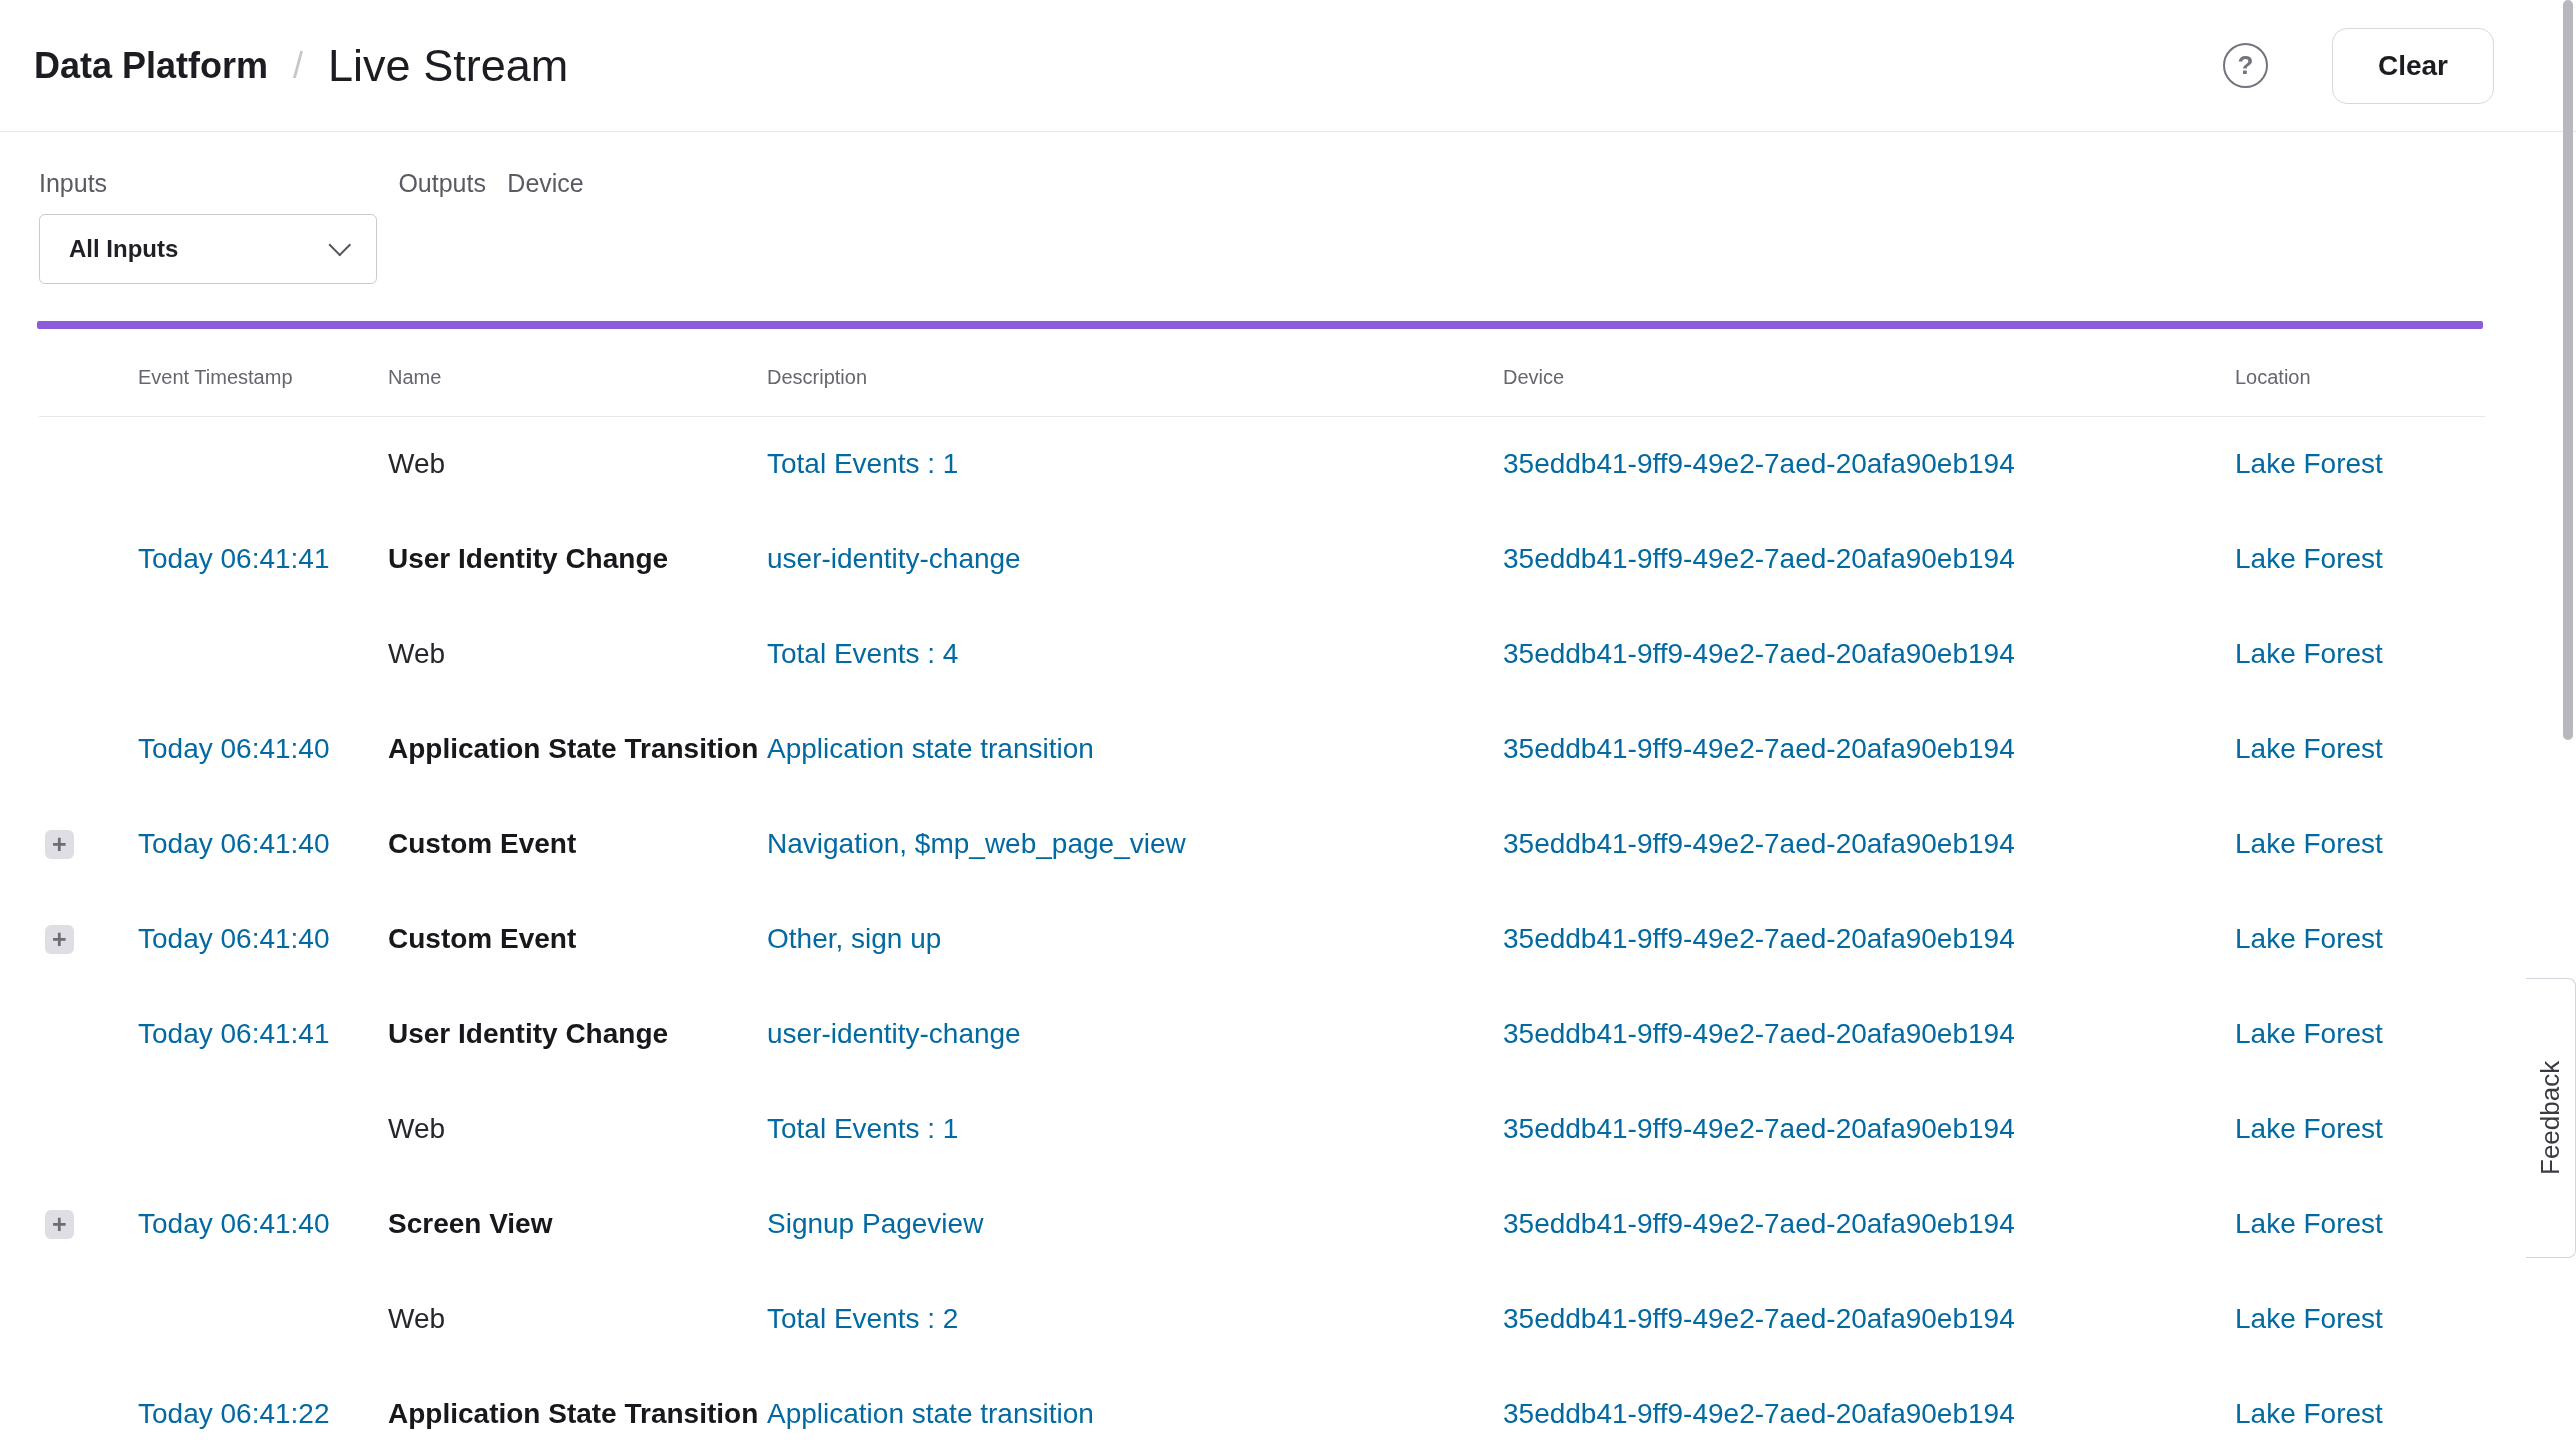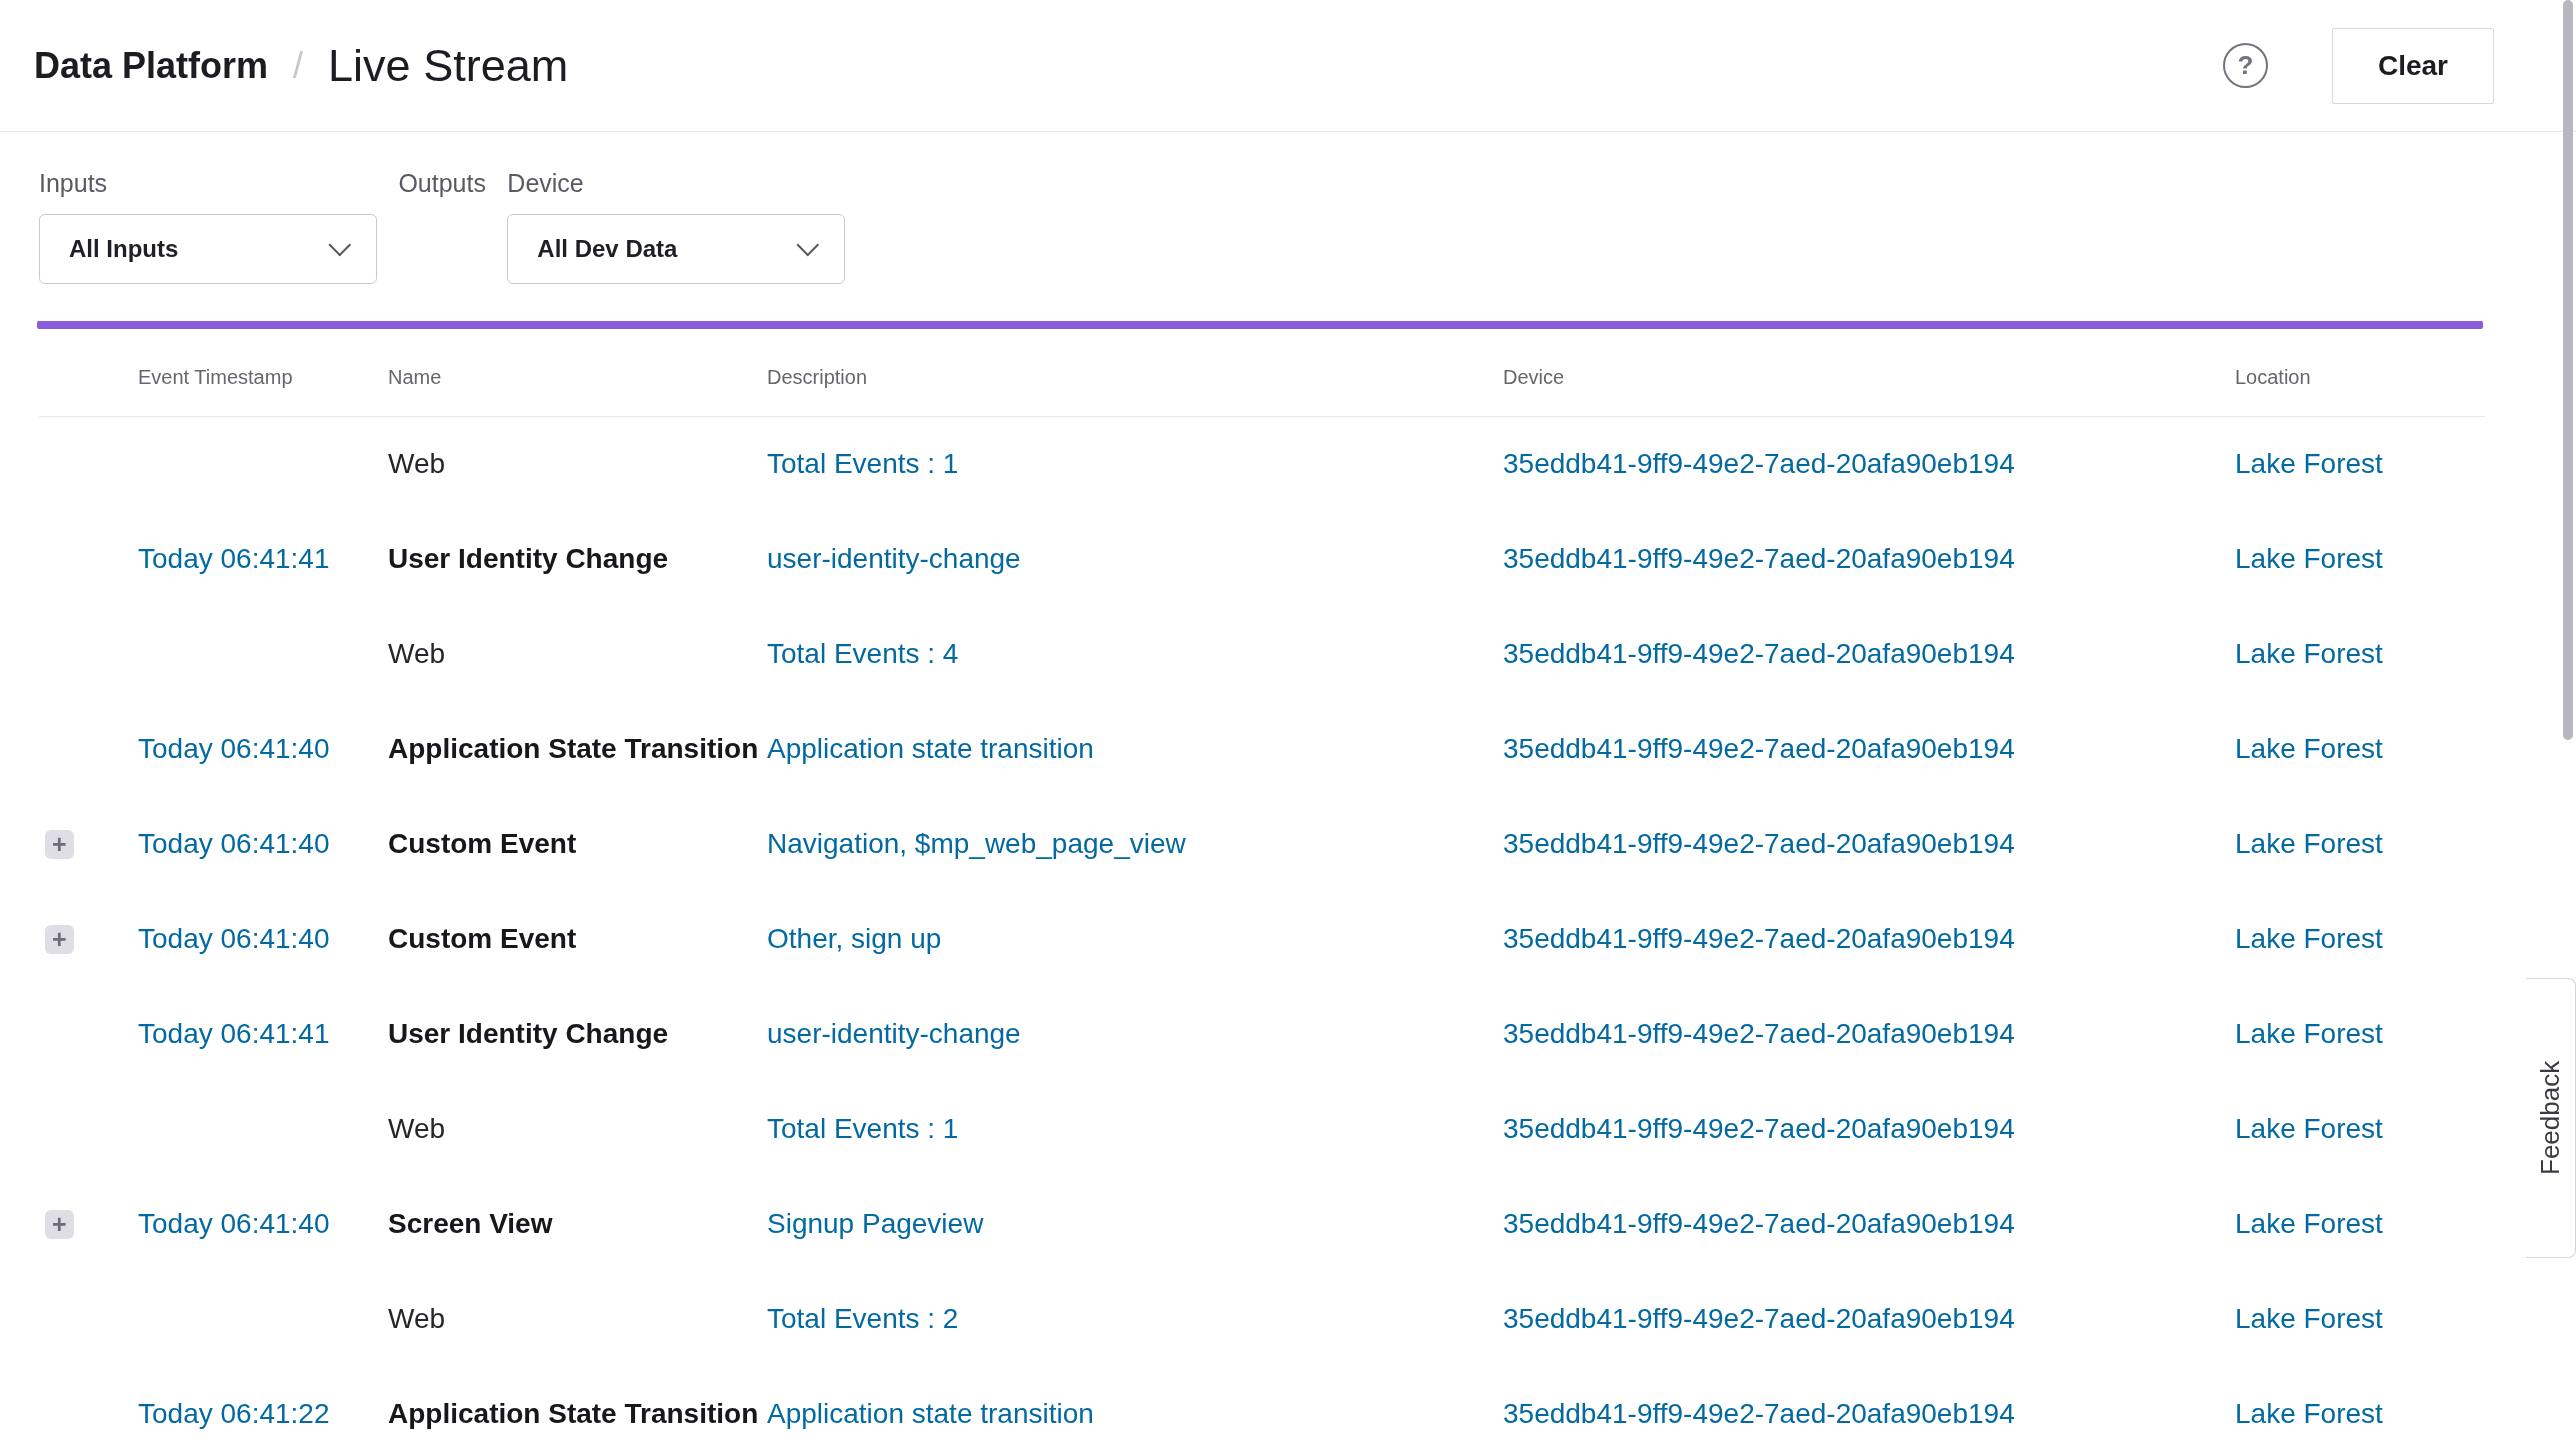--- a/index.html
+++ b/index.html
@@ -32,21 +32,21 @@
     display: flex; align-items: center; justify-content: center;
     font-size: 26px; font-weight: 700;
     margin-right: 64px;
     cursor: pointer;
   }
   .btn {
     height: 76px;
     padding: 0 45px;
     background: #ffffff;
     border: 1.9px solid #d8d8de;
-    border-radius: 2px;
+    border-radius: 15px;
     font-family: "Liberation Sans", sans-serif;
     font-size: 28px;
     font-weight: 700;
     color: #1c1c22;
     display: flex; align-items: center; gap: 17.5px;
     cursor: pointer;
   }
   .btn + .btn { margin-left: 19.4px; }
   .pause-glyph { display: inline-flex; gap: 7.8px; }
   .pause-glyph i { width: 7.8px; height: 26px; background: #1c1c22; display: block; border-radius: 1px; }
@@ -175,24 +175,20 @@
     <div class="select">
       <span>All Inputs</span>
       <span class="chevron"></span>
     </div>
   </div>
   <div class="filter">
     <div class="filter-label">Outputs</div>
   </div>
   <div class="filter">
     <div class="filter-label">Device</div>
-    <div class="select">
-      <span>All Dev Data</span>
-      <span class="chevron"></span>
-    </div>
   </div>
 </section>
 
 <div class="accent-bar" style="background: rgb(139, 92, 219);"></div>
 
 <table class="events">
   <colgroup>
     <col class="c0">
       <col class="c1">
       <col class="c2">

